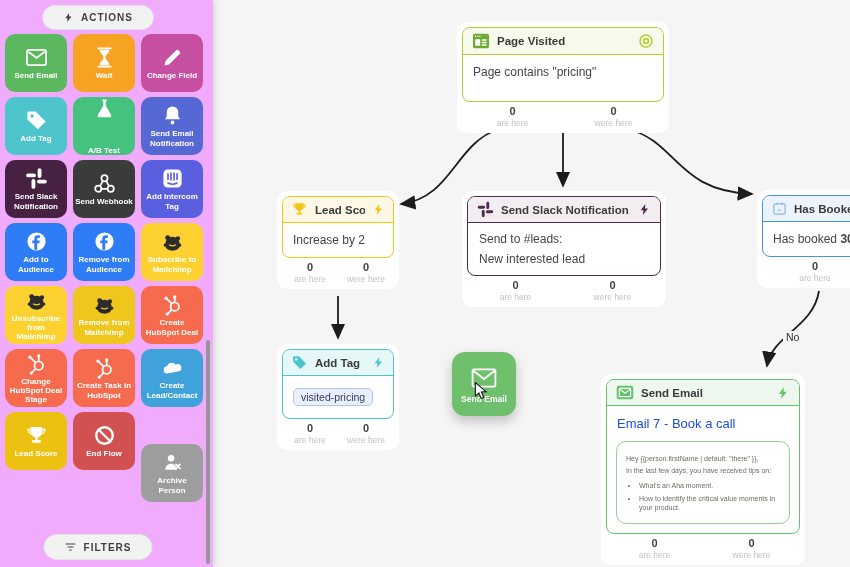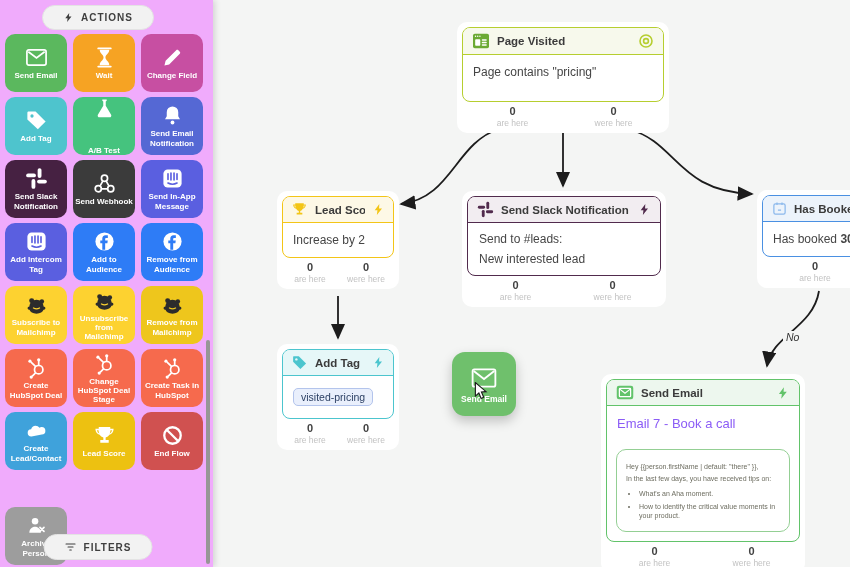--- a/index.html
+++ b/index.html
@@ -49,32 +49,32 @@
   .nb { padding:10px; font-size:12px; color:#454545; }
   .counts { display:flex; padding:3px 0 5px 0; }
   .count { flex:1; text-align:center; }
   .cnum { font-size:11px; font-weight:bold; color:#424242; }
   .clbl { font-size:8.5px; color:#c2c2c2; margin-top:1px; }
 
   .chip {
     display:inline-block; background:#e9effc; border:1px solid #b3c4ec; color:#2b3f63;
     border-radius:5px; padding:2px 7px; font-size:10.5px;
   }
-  .subject { font-size:13px; color:#8b5cf6; margin:2px 0 18px 1px; }
+  .subject { font-size:13px; color:#1d4ed8; margin:2px 0 10px 1px; }
   .preview {
     border:1.5px solid #94cf94; border-radius:10px; background:#fff;
     padding:9px 9px 7px 9px; font-size:7px; color:#6d6d60; line-height:1.3;
   }
   .preview p { margin:3px 0; }
   .preview ul { margin:6px 0 2px 4px; padding-left:9px; }
   .preview li { margin:4px 0; }
 
   .edge-label {
     position:absolute; z-index:2; background:#f4f5f4; padding:0 3px;
-    font-size:10.5px; color:#333;font-style:italic;
+    font-size:10.5px; color:#333;
   }
   .drag-tile {
     position:absolute; left:452px; top:352px; width:64px; height:64px; z-index:4;
     background:#6fc06c; border-radius:13px; color:#fff; cursor:grabbing;
     display:flex; flex-direction:column; align-items:center; justify-content:center; gap:3px;
     box-shadow:0 5px 12px rgba(0,0,0,.22);
   }
   .drag-tile svg { width:26px; height:26px; }
   .drag-tile .lbl { font-size:8.5px; font-weight:bold; }
   .cursor { position:absolute; left:473px; top:382px; z-index:5; }
@@ -358,30 +358,20 @@
         <span class="lbl">Send Webhook</span>
       </div>
       <div class="tile" style="background: rgb(90, 95, 224);">
         <svg viewBox="0 0 24 24">
           <rect x="2.5" y="2.5" width="19" height="19" rx="4.5" fill="#fff"></rect>
           <g stroke="#5a5fe0" stroke-width="1.7" stroke-linecap="round" fill="none">
             <path d="M7.3 7v6M10.4 6.3v7.2M13.6 6.3v7.2M16.7 7v6"></path>
             <path d="M7.3 16.7c3.1 1.7 6.3 1.7 9.4 0"></path>
           </g>
         </svg>
-        <span class="lbl">Send In-App Message</span>
-      </div>
-      <div class="tile" style="background: rgb(90, 95, 224);">
-        <svg viewBox="0 0 24 24">
-          <rect x="2.5" y="2.5" width="19" height="19" rx="4.5" fill="#fff"></rect>
-          <g stroke="#5a5fe0" stroke-width="1.7" stroke-linecap="round" fill="none">
-            <path d="M7.3 7v6M10.4 6.3v7.2M13.6 6.3v7.2M16.7 7v6"></path>
-            <path d="M7.3 16.7c3.1 1.7 6.3 1.7 9.4 0"></path>
-          </g>
-        </svg>
         <span class="lbl">Add Intercom Tag</span>
       </div>
       <div class="tile" style="background: rgb(46, 124, 246);">
         <svg viewBox="0 0 24 24">
           <circle cx="12" cy="12" r="9.5" fill="#fff"></circle>
           <path d="M13.2 8.3h2.3V5.4h-2.5c-2.1 0-3.3 1.5-3.3 3.5V11H7.6v2.7h2.1v7h3v-7h2.3l.4-2.7h-2.7V9.3c0-.6.4-1 1.5-1z" fill="#2e7cf6"></path>
         </svg>
         <span class="lbl">Add to Audience</span>
       </div>
       <div class="tile" style="background: rgb(46, 124, 246);">

